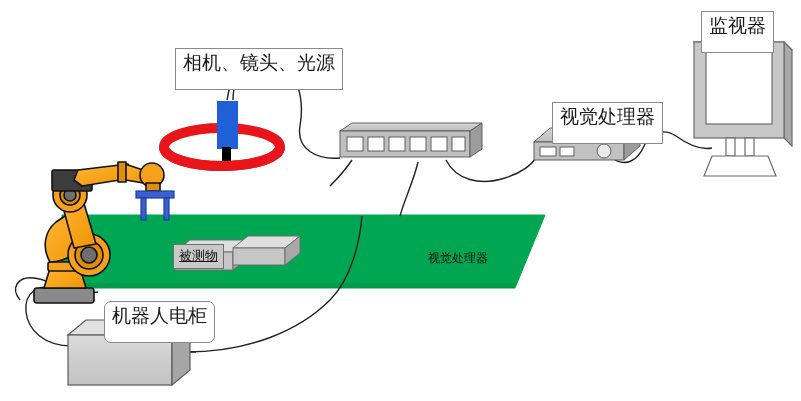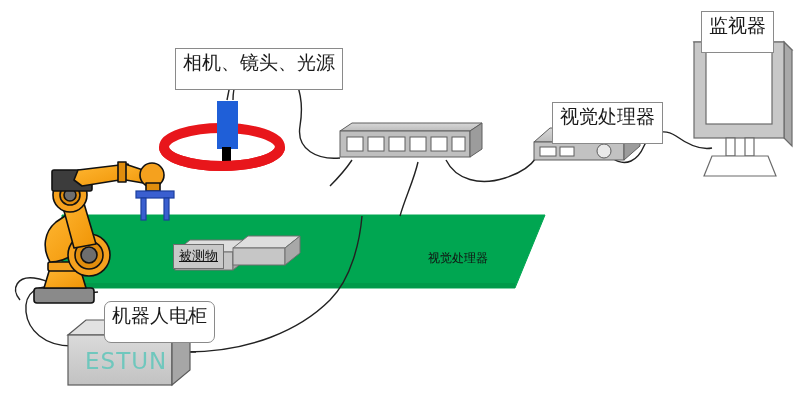--- a/index.html
+++ b/index.html
@@ -220,15 +220,14 @@
   <div class="callout" style="left:552px; top:102px;text-align:right;">视觉处理器</div>
 
   <div class="callout" style="left:701px; top:11px;">监视器</div>
 
   <div class="chip-label" style="left:173px; top:244px;">被测物</div>
 
   <div class="plain-label" style="left:428px; top:250px;">视觉处理器</div>
 
   <div class="callout" style="left:104px; top:301px;border-radius:7px;">机器人电柜</div>
 
-  <div class="estun-text" style="left:85px; top:348px;">ESTUN</div>
 
 </div>
 
 </body></html>

